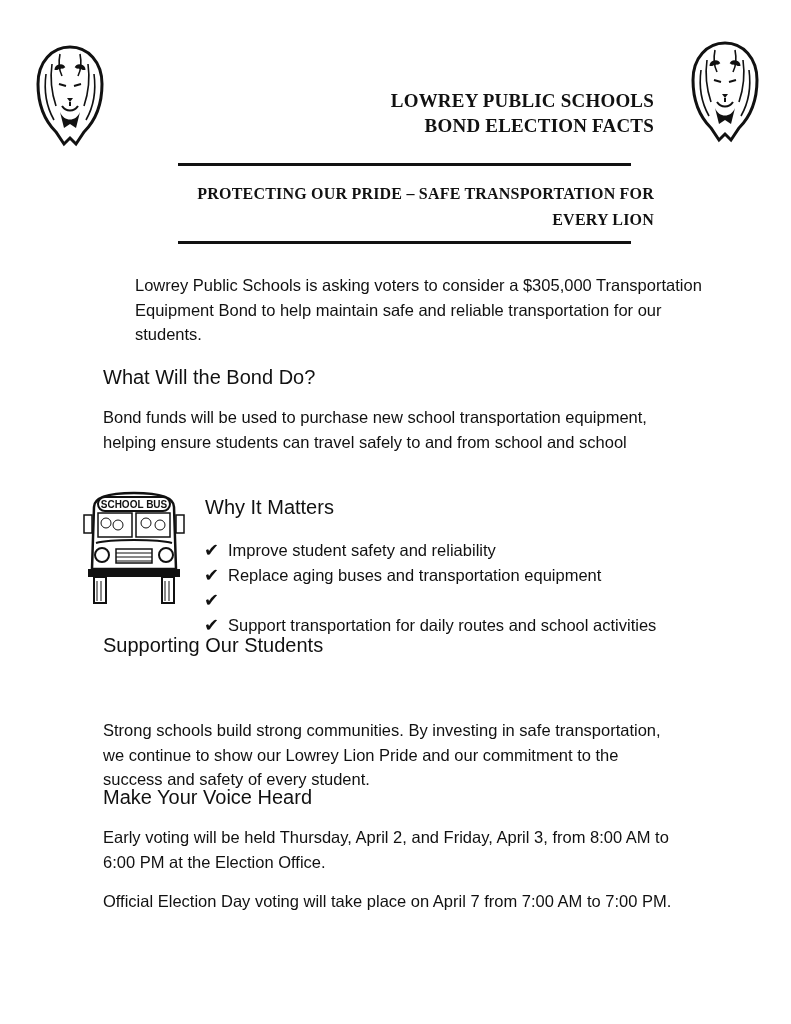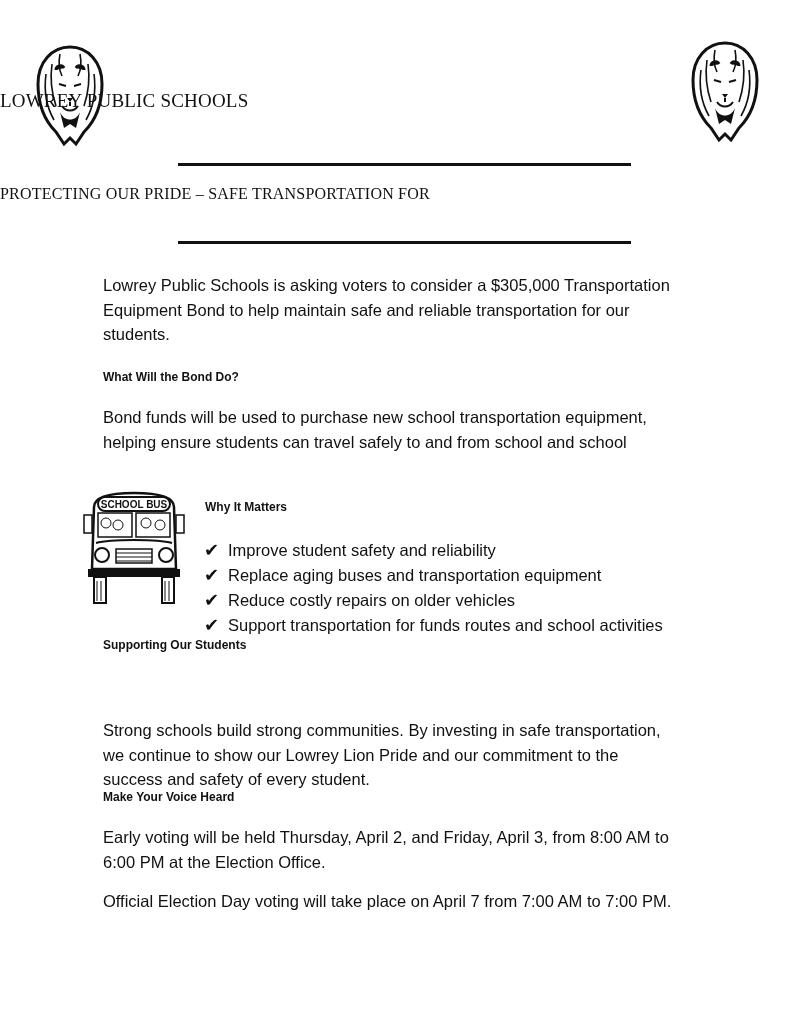--- a/index.html
+++ b/index.html
@@ -2,28 +2,28 @@
 <html><head>
   <meta charset="utf-8">
   <style>
     html, body { margin: 0; padding: 0; background: #ffffff; }
     body { width: 791px; height: 1024px; position: relative; overflow: hidden; color: #111; }
     .serif { font-family: "Liberation Serif", "DejaVu Serif", serif; }
     .sans { font-family: "Liberation Sans", "DejaVu Sans", sans-serif; }
     .lion { position: absolute; width: 72px; height: 104px; }
     .lion.left { left: 34px; top: 44px; }
     .lion.right { left: 689px; top: 40px; }
-    .title { position: absolute; left: 0; width: 654px; text-align: left; font-weight: normal; font-size: 19px; line-height: 25px; letter-spacing: 0.2px; }
+    .title { position: absolute; left: 0; width: 654px; text-align: right; font-weight: bold; font-size: 19px; line-height: 25px; letter-spacing: 0.2px; }
     .title.main { top: 88px; }
     .title.sub { top: 181px; font-size: 16px; line-height: 26px; }
     .rule { position: absolute; left: 178px; width: 453px; height: 3px; background: #111; }
     .rule.r1 { top: 163px; }
     .rule.r2 { top: 241px; }
     .para { position: absolute; left: 103px; width: 610px; font-size: 16.5px; line-height: 24.5px; }
-    .heading { position: absolute; left: 103px; font-size: 12px; font-weight: bold; line-height: 22px; text-align: right; }
+    .heading { position: absolute; left: 103px; font-size: 20px; font-weight: normal; line-height: 22px; text-align: right; }
     .bus { position: absolute; left: 80px; top: 489px; width: 108px; height: 122px; }
     .checklist { position: absolute; left: 204px; top: 538px; margin: 0; padding: 0; list-style: none; }
     .checklist li { font-size: 16.5px; line-height: 25px; display: flex; align-items: center; white-space: nowrap; }
     .check { display: inline-block; width: 20px; font-weight: bold; font-size: 18px; margin-right: 4px; }
   </style>
 </head>
 <body>
 
 <div class="lion left">
   <svg viewBox="0 0 72 104" width="72" height="104">
@@ -43,28 +43,30 @@
     <path d="M22 26 C22 22 28 20 30 24 M50 26 C50 22 44 20 42 24" fill="#111" stroke="#111" stroke-width="3"></path>
     <path d="M25 40 L32 42 M47 40 L40 42" stroke="#111" stroke-width="2"></path>
     <path d="M33 54 L39 54 L36 58 Z" fill="#111"></path>
     <path d="M36 58 L36 62 M28 62 C32 68 40 68 44 62" stroke="#111" stroke-width="2" fill="none"></path>
     <path d="M26 68 C30 78 42 78 46 68 L42 84 L36 80 L30 84 Z" fill="#111"></path>
   </svg>
 </div>
 
 <div class="title main serif">
   <div>LOWREY PUBLIC SCHOOLS</div>
+  <div>BOND ELECTION FACTS</div>
 </div>
 <div class="rule r1"></div>
 <div class="title sub serif">
   <div>PROTECTING OUR PRIDE – SAFE TRANSPORTATION FOR</div>
+  <div>EVERY LION</div>
 </div>
 <div class="rule r2"></div>
 
-<div class="para sans" style="top:273px;">
+<div class="para sans" style="top:273px;margin-left:32px;">
   <div>Lowrey Public Schools is asking voters to consider a $305,000 Transportation</div>
   <div>Equipment Bond to help maintain safe and reliable transportation for our</div>
   <div>students.</div>
 </div>
 
 <div class="heading sans" style="top:366px;">What Will the Bond Do?</div>
 <div class="para sans" style="top:405px;">
   <div>Bond funds will be used to purchase new school transportation equipment,</div>
   <div>helping ensure students can travel safely to and from school and school</div>
 </div>
@@ -99,25 +101,24 @@
   <li>
     <span class="check">✔</span>
     <span>Improve student safety and reliability</span>
   </li>
   <li>
     <span class="check">✔</span>
     <span>Replace aging buses and transportation equipment</span>
   </li>
   <li>
     <span class="check">✔</span>
-    <span>Reduce costly repairs on older vehicles</span>
   </li>
   <li>
     <span class="check">✔</span>
-    <span>Support transportation for funds routes and school activities</span>
+    <span>Support transportation for daily routes and school activities</span>
   </li>
 </ul>
 
 <div class="heading sans" style="top:634px;">Supporting Our Students</div>
 <div class="para sans" style="top:718px;">
   <div>Strong schools build strong communities. By investing in safe transportation,</div>
   <div>we continue to show our Lowrey Lion Pride and our commitment to the</div>
   <div>success and safety of every student.</div>
 </div>
 

